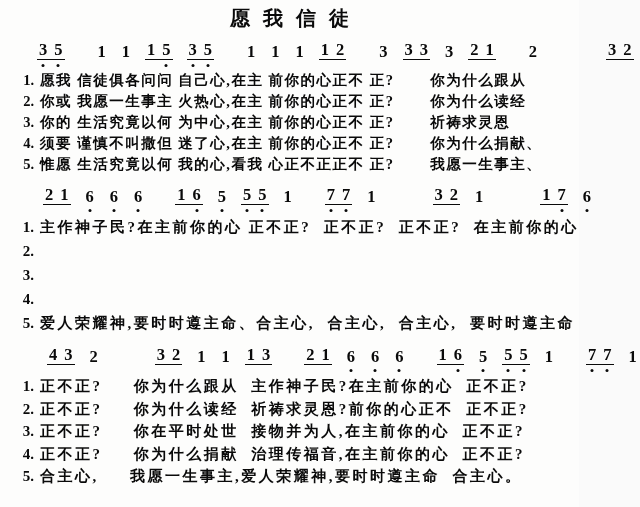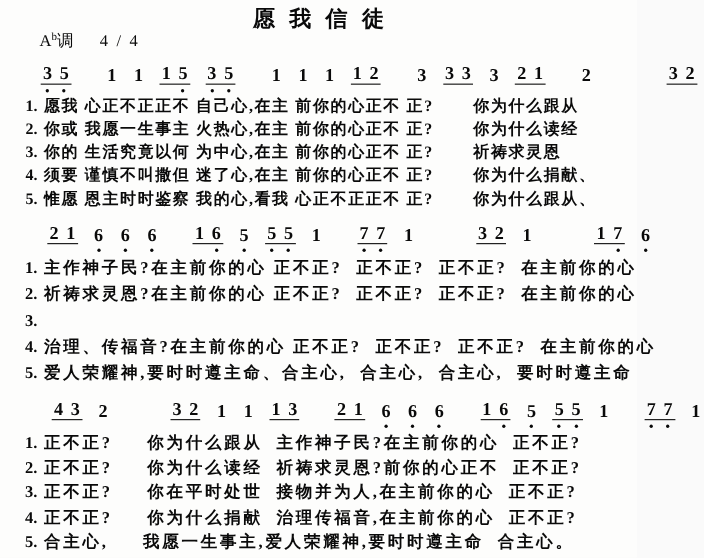--- a/index.html
+++ b/index.html
@@ -36,24 +36,20 @@
   .sys3 .verse{font-size:15px;line-height:22.5px;letter-spacing:2.5px;}
   .vnum{flex:none;width:24px;text-align:right;margin-right:6px;letter-spacing:0;}
   .vtext{white-space:pre;}
   .system{margin-top:2px;}
 </style>
 </head>
 <body>
 
 <div class="sheet">
   <div class="title">愿我信徒</div>
-  <div class="keyline">
-    <span>A</span><sup>b</sup><span>调</span>
-    <span class="timesig">4 / 4</span>
-  </div>
   <div id="score">
       <div class="system sys1">
         <div class="music-line">
           <span class="grp">
             <span class="note dot">3</span>
             <span class="note dot">5</span>
           </span>
           <span class="bar"></span>
           <span class="note solo">1</span>
           <span class="note solo">1</span>
@@ -91,37 +87,37 @@
           <span class="dash"></span>
           <span class="bar"></span>
           <span class="grp">
             <span class="note">3</span>
             <span class="note">2</span>
           </span>
           <span class="bar"></span>
         </div>
         <div class="verse">
           <span class="vnum">1.</span>
-          <span class="vtext">愿我 心正不正正不 自己心,在主 前你的心正不 正?       你为什么跟从</span>
+          <span class="vtext">愿我 信徒俱各问问 自己心,在主 前你的心正不 正?       你为什么跟从</span>
         </div>
         <div class="verse">
           <span class="vnum">2.</span>
           <span class="vtext">你或 我愿一生事主 火热心,在主 前你的心正不 正?       你为什么读经</span>
         </div>
         <div class="verse">
           <span class="vnum">3.</span>
           <span class="vtext">你的 生活究竟以何 为中心,在主 前你的心正不 正?       祈祷求灵恩</span>
         </div>
         <div class="verse">
           <span class="vnum">4.</span>
           <span class="vtext">须要 谨慎不叫撒但 迷了心,在主 前你的心正不 正?       你为什么捐献、</span>
         </div>
         <div class="verse">
           <span class="vnum">5.</span>
-          <span class="vtext">惟愿 恩主时时鉴察 我的心,看我 心正不正正不 正?       你为什么跟从、</span>
+          <span class="vtext">惟愿 生活究竟以何 我的心,看我 心正不正正不 正?       我愿一生事主、</span>
         </div>
       </div>
       <div class="system sys2">
         <div class="music-line">
           <span class="grp">
             <span class="note">2</span>
             <span class="note">1</span>
           </span>
           <span class="note solo dot">6</span>
           <span class="note solo dot">6</span>
@@ -163,28 +159,26 @@
           <span class="dash"></span>
           <span class="bar"></span>
           <span class="bar"></span>
         </div>
         <div class="verse">
           <span class="vnum">1.</span>
           <span class="vtext">主作神子民?在主前你的心 正不正?  正不正?  正不正?  在主前你的心</span>
         </div>
         <div class="verse">
           <span class="vnum">2.</span>
-          <span class="vtext">祈祷求灵恩?在主前你的心 正不正?  正不正?  正不正?  在主前你的心</span>
         </div>
         <div class="verse">
           <span class="vnum">3.</span>
         </div>
         <div class="verse">
           <span class="vnum">4.</span>
-          <span class="vtext">治理、传福音?在主前你的心 正不正?  正不正?  正不正?  在主前你的心</span>
         </div>
         <div class="verse">
           <span class="vnum">5.</span>
           <span class="vtext">爱人荣耀神,要时时遵主命、合主心,  合主心,  合主心,  要时时遵主命</span>
         </div>
       </div>
       <div class="system sys3">
         <div class="music-line">
           <span class="grp">
             <span class="note">4</span>

